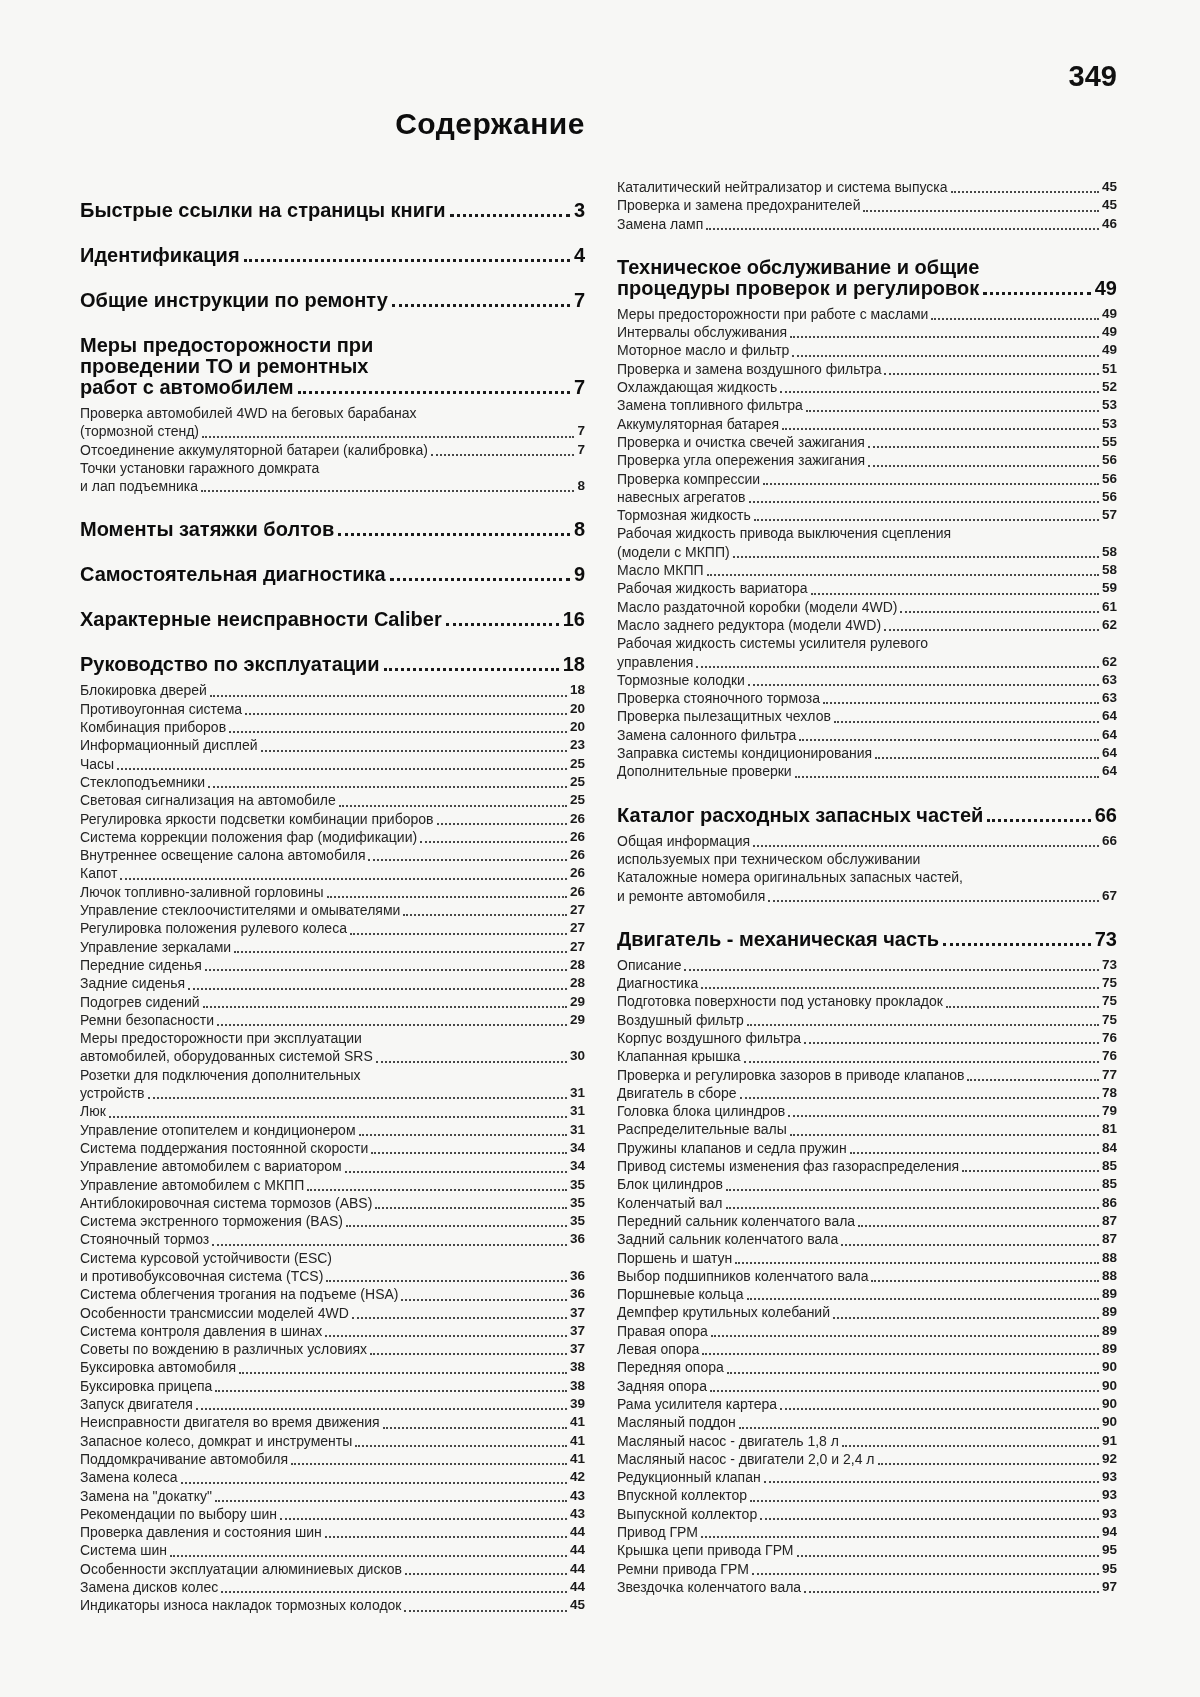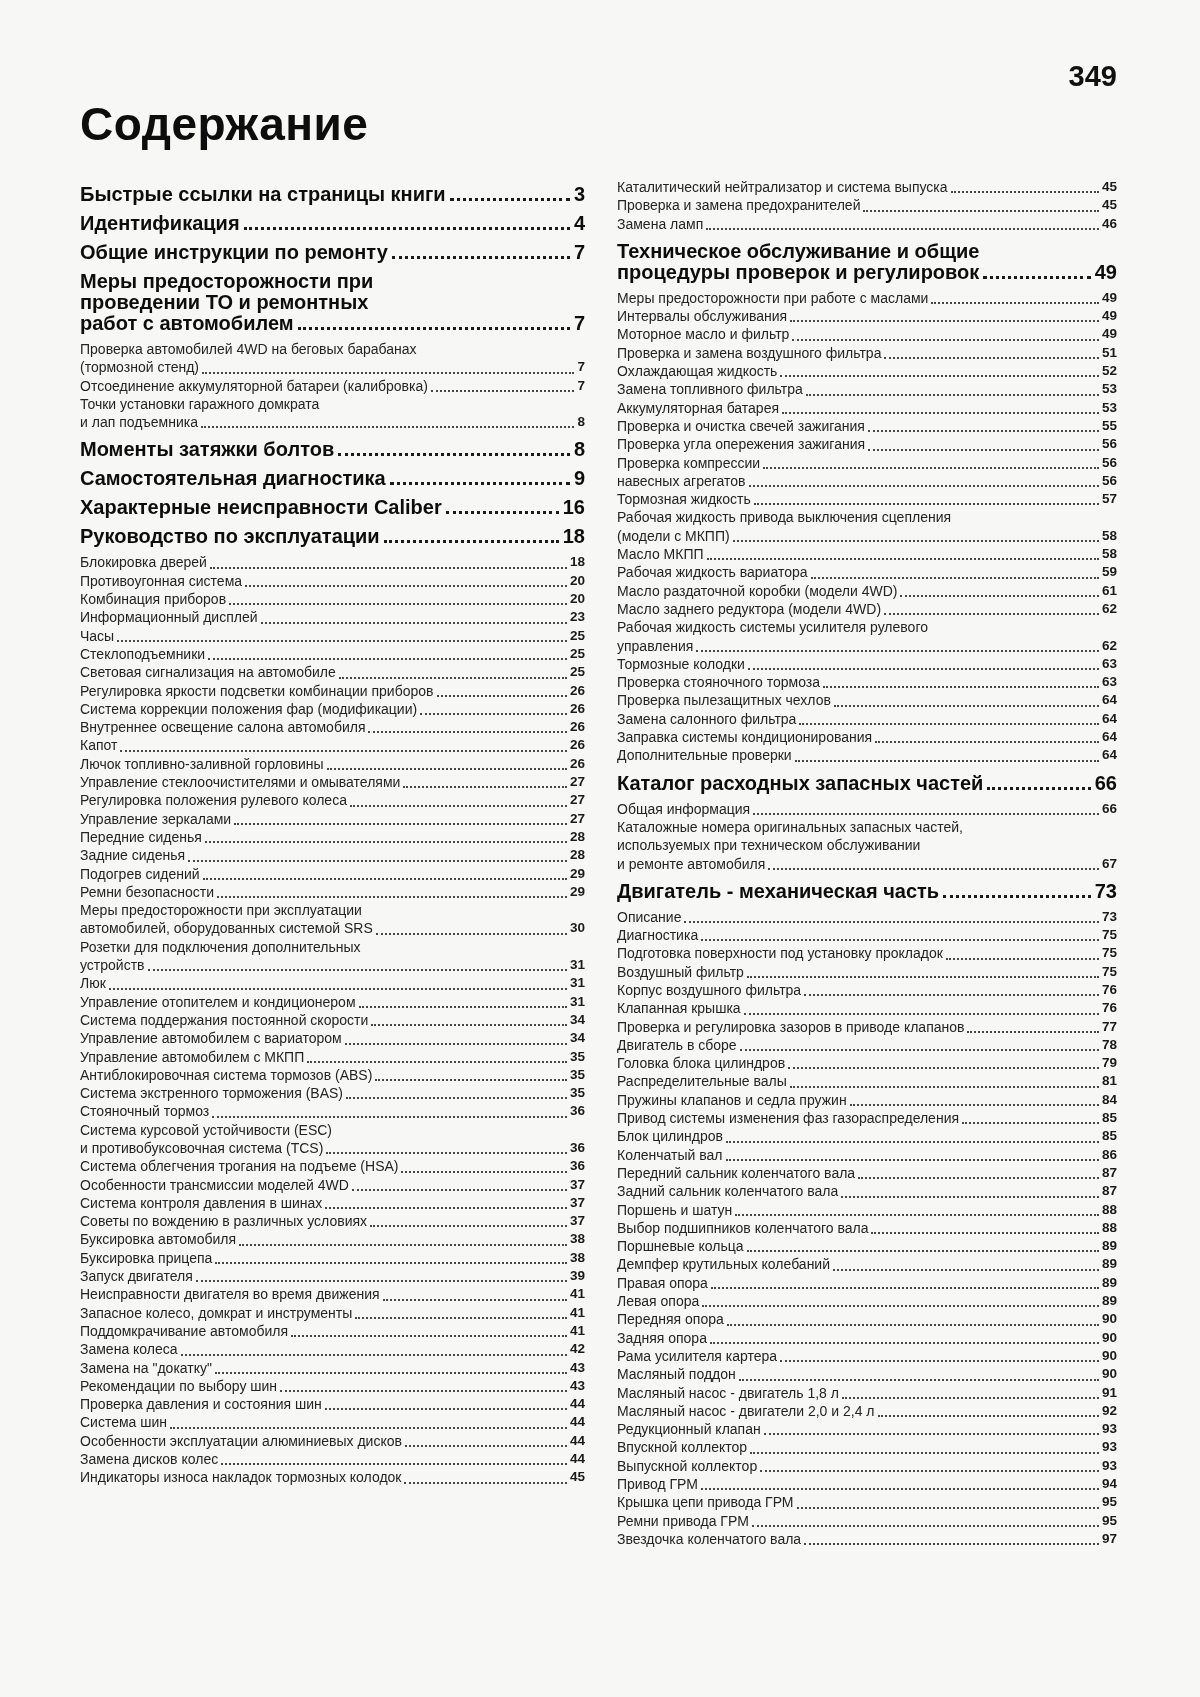--- a/index.html
+++ b/index.html
@@ -4,45 +4,45 @@
 <style>
   html,body { margin:0; padding:0; }
   body {
     width:1200px; height:1697px;
     background:#f7f7f5;
     font-family:"Liberation Sans", sans-serif;
     color:#161616;
     position:relative;
     overflow:hidden;
   }
-  .page { position:absolute; inset:0; }
+  .page { position:absolute; inset:0;text-align:right; }
   .pagenum {
     position:absolute; top:60px; right:83px;
     font-size:29px; font-weight:bold; color:#111;
   }
   .content {
     position:absolute; top:98px; left:80px;
     width:1037px;
     display:flex; gap:32px;
   }
   .col { display:flex; flex-direction:column; }
   .col-left  { width:505px; }
   .col-right { width:500px; margin-top:80px; }
   .doc-title {
-    font-size:46px; font-weight:bold; line-height:52px;
+    font-size:30px; font-weight:bold; line-height:52px;
     margin:0 0 26px 0; letter-spacing:0.5px; color:#0d0d0d;
   }
   .entry { }
   .entry .line { display:flex; align-items:flex-end; }
   .entry .t { white-space:nowrap; }
   .entry .dots { flex:1 1 auto; min-width:6px; }
   .entry .pg { white-space:nowrap; }
   .entry.h1 {
     font-weight:bold; font-size:20px; line-height:21px;
-    margin:8px 0 6px 0; color:#0d0d0d;
+    margin:24px 0 6px 0; color:#0d0d0d;
   }
   .entry.h1 .dots { border-bottom:3px dotted #1b1b1b; margin:0 4px 4px 4px; }
   .entry.h1 .pg { font-size:20px; }
   .entry.sub {
     font-weight:normal; font-size:14px; line-height:18.3px; color:#242424;
   }
   .entry.sub .dots { border-bottom:2px dotted #474747; margin:0 3px 3px 3px; }
   .entry.sub .pg { font-size:13.5px; font-weight:bold; color:#1a1a1a; }
 </style>
 </head>
@@ -706,24 +706,24 @@
           </div>
           <div class="entry sub">
             <div class="line last">
               <span class="t">Общая информация</span>
               <span class="dots"></span>
               <span class="pg">66</span>
             </div>
           </div>
           <div class="entry sub">
             <div class="line">
+              <span class="t">используемых при техническом обслуживании</span>
+            </div>
+            <div class="line">
               <span class="t">Каталожные номера оригинальных запасных частей,</span>
-            </div>
-            <div class="line">
-              <span class="t">используемых при техническом обслуживании</span>
             </div>
             <div class="line last">
               <span class="t">и ремонте автомобиля</span>
               <span class="dots"></span>
               <span class="pg">67</span>
             </div>
           </div>
           <div class="entry h1">
             <div class="line last">
               <span class="t">Двигатель - механическая часть</span>

